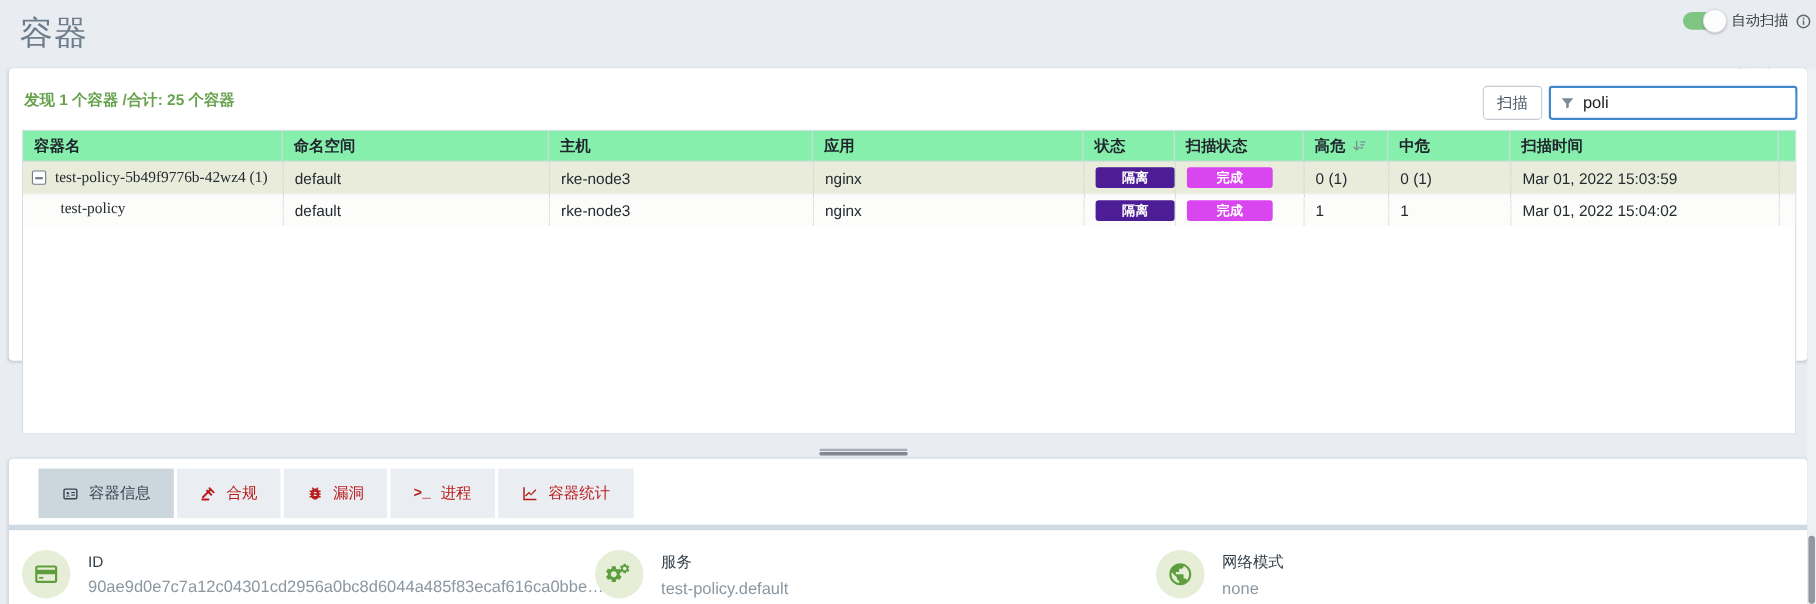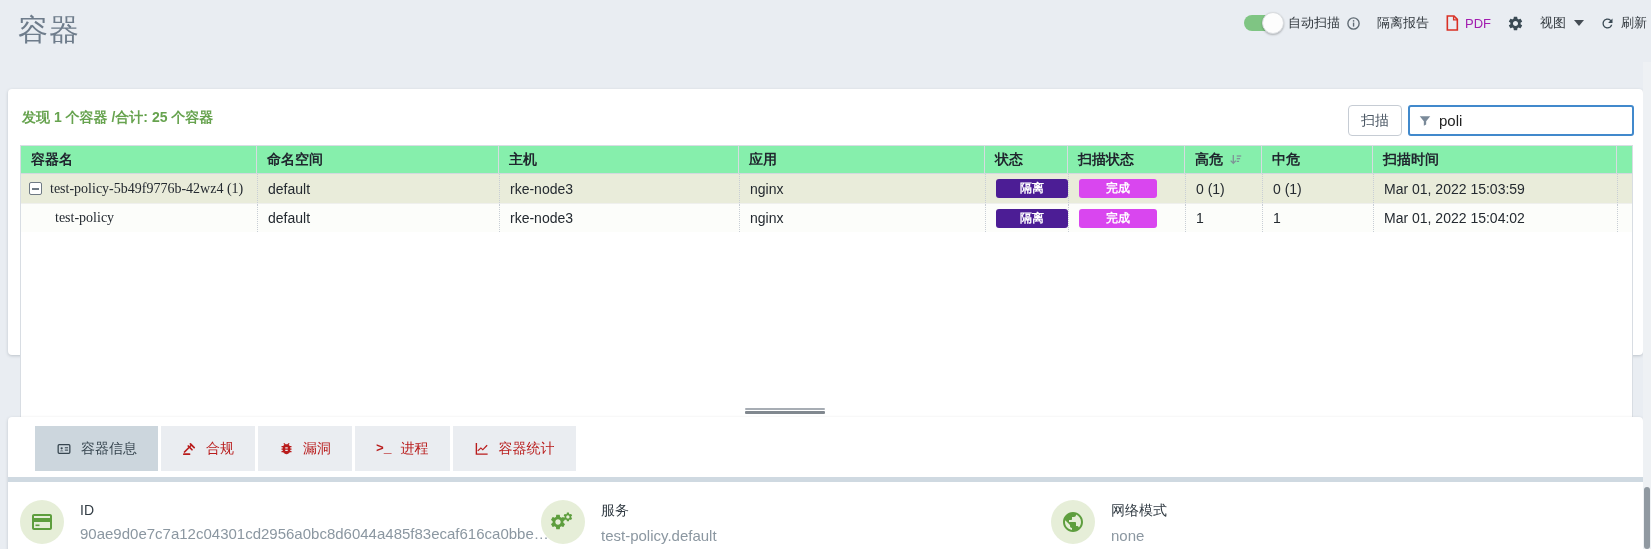--- a/index.html
+++ b/index.html
@@ -13,43 +13,43 @@
   }
   svg { display:block; }
 
   
   .page-title {
     position:absolute; left:18px; top:10px;
     font-size:30px; font-weight:400; color:#6e7c8b; letter-spacing:1px;
   }
   .header-controls {
     position:absolute; right:4px; top:10px; height:26px;
-    display:flex; align-items:center; gap:16px;
-    font-size:13px; color:#32393f;
+    display:flex; align-items:center; gap:32px;
+    font-size:13px; color:#32393f;flex-direction:column;
   }
   .ctrl-group { display:flex; align-items:center; gap:6px; white-space:nowrap; }
   .toggle { position:relative; width:34px; height:16px; border-radius:8px; background:#7fc583; margin-right:4px; }
   .toggle-thumb {
     position:absolute; right:-6px; top:-3px; width:22px; height:22px; border-radius:50%;
     background:#fdfdfd; border:1px solid #d9dcdf; box-shadow:0 1px 2px rgba(0,0,0,.25);
   }
   .icon-info { color:#5f6a73; }
   .pdf-text { color:#a21caf; font-weight:normal; }
   .icon-pdf { color:#d93025; }
   .icon-gear { color:#3a4a54; }
   .caret-down {
     width:0; height:0; border-left:5px solid transparent; border-right:5px solid transparent;
     border-top:6px solid #444c54; margin-left:2px;
   }
   .icon-refresh { color:#3a4a54; }
 
   
   .card-top {
     position:absolute; left:8px; top:62px; width:1635px; height:266px;
-    background:#fff; border-radius:4px; box-shadow:0 1px 3px rgba(60,70,85,.25);margin-top:27px;
+    background:#fff; border-radius:4px; box-shadow:0 1px 3px rgba(60,70,85,.25);
   }
   .summary-text { position:absolute; left:14px; top:20px; font-size:14px; font-weight:bold; color:#67a34f; }
   .scan-btn {
     position:absolute; left:1340px; top:16px; width:54px; height:31px;
     background:#fff; border:1px solid #c6ccd4; border-radius:4px;
     font-size:14px; color:#4c5865; cursor:pointer;
     font-family:"Liberation Sans","DejaVu Sans",sans-serif;
   }
   .search-box {
     position:absolute; left:1400px; top:16px; width:226px; height:31px;

